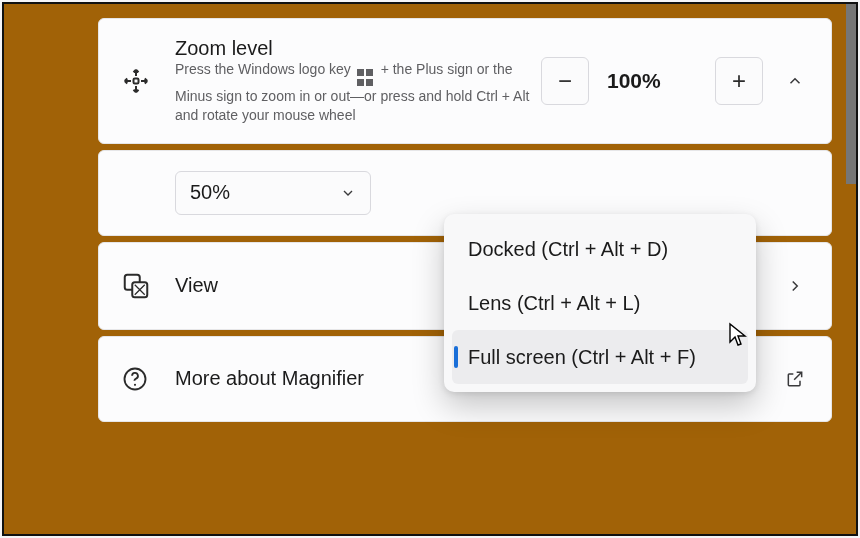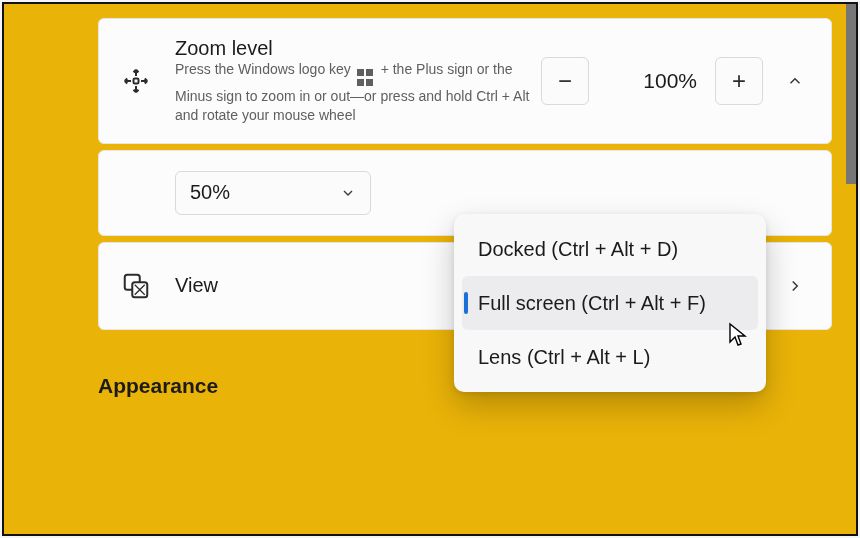--- a/index.html
+++ b/index.html
@@ -11,21 +11,21 @@
     height: 538px;
     overflow: hidden;
     position: relative;
     color: #1b1b1b;
   }
   .frame {
     border: 2px solid #111;
     width: 856px;
     height: 534px;
     margin: 2px;
-    background: #eab308;
+    background: #a16207;
     position: relative;
   }
   .scroll-track {
     position: absolute;
     right: 0; top: 0;
     width: 10px; height: 180px;
     background: #767676;
     border-radius: 0;
   }
   .cards { padding: 14px 24px 0 94px; }
@@ -68,23 +68,23 @@
     border-radius: 6px;
     background: #fbfbfc;
     display: flex;
     align-items: center;
     justify-content: center;
     font-size: 24px;
     color: #2b2b2b;
   }
   .zoom-val {
     font-size: 21px;
-    font-weight: 400;
+    font-weight: 700;
     width: 90px;
-    text-align: right;
+    text-align: left;
   }
   .chev {
     width: 28px;
     display: flex;
     align-items: center;
     justify-content: center;
     color: #4b4b4d;
   }
   .section-header {
     font-size: 21px;
@@ -100,21 +100,21 @@
     background: #fbfbfc;
     display: flex;
     align-items: center;
     justify-content: space-between;
     padding: 0 14px;
     font-size: 20px;
   }
   
   .popup {
     position: absolute;
-    left: 450px;
+    left: 440px;
     top: 210px;
     width: 312px;
     background: #f8f8f9;
     border-radius: 10px;
     box-shadow: 0 14px 32px rgba(0,0,0,.22), 0 2px 6px rgba(0,0,0,.10);
     padding: 8px;
     z-index: 50;
   }
   .popup-item {
     height: 54px;
@@ -231,34 +231,56 @@
       </div>
       <div class="right-col">
         <div class="chev">
           <svg width="18" height="18" viewBox="0 0 24 24" fill="none" stroke="#3a3a3c" stroke-width="2">
               <path d="M9 6 L15 12 L9 18"></path>
             </svg>
         </div>
       </div>
     </div>
 
+    <div class="card" style="padding:28px 22px;">
+      <div class="icon-col">
+        <span>
+          <svg width="28" height="28" viewBox="0 0 24 24" fill="none" stroke="#2b2b2b" stroke-width="1.6">
+            <circle cx="12" cy="12" r="9"></circle>
+            <path d="M9.5 9.2a2.5 2.5 0 1 1 3.4 2.4c-.9.4-1.4 1-1.4 2"></path>
+            <circle cx="12" cy="17" r="0.9" fill="#2b2b2b" stroke="none"></circle>
+          </svg>
+        </span>
+      </div>
+      <div class="text-col">
+        <div class="title">More about Magnifier</div>
+      </div>
+      <div class="right-col">
+        <div class="chev">
+          <svg width="20" height="20" viewBox="0 0 24 24" fill="none" stroke="#3a3a3c" stroke-width="1.8">
+            <path d="M14 4 H20 V10"></path>
+            <path d="M20 4 L11 13"></path>
+            <path d="M18 14 V19 A1 1 0 0 1 17 20 H5 A1 1 0 0 1 4 19 V7 A1 1 0 0 1 5 6 H10"></path>
+          </svg>
+        </div>
+      </div>
+    </div>
 
   </div>
 
-  <div class="section-header">Appearance</div>
 
   <div class="popup">
     <div class="popup-item">
       <span>Docked (Ctrl + Alt + D)</span>
     </div>
+    <div class="popup-item">
+      <span>Lens (Ctrl + Alt + L)</span>
+    </div>
     <div class="popup-item selected">
       <span>Full screen (Ctrl + Alt + F)</span>
-    </div>
-    <div class="popup-item">
-      <span>Lens (Ctrl + Alt + L)</span>
     </div>
   </div>
 
   <div class="cursor">
     <svg width="20" height="26" viewBox="0 0 20 26">
       <path d="M2 2 L2 20 L7 15 L10 23 L13 22 L10 14 L17 14 Z" fill="#fff" stroke="#000" stroke-width="1.4"></path>
     </svg>
   </div>
 </div>
 

